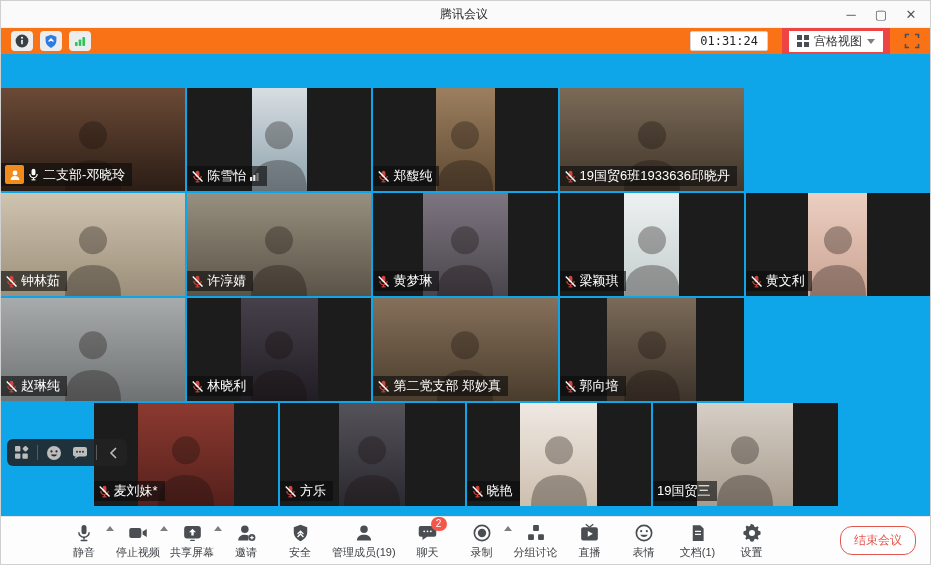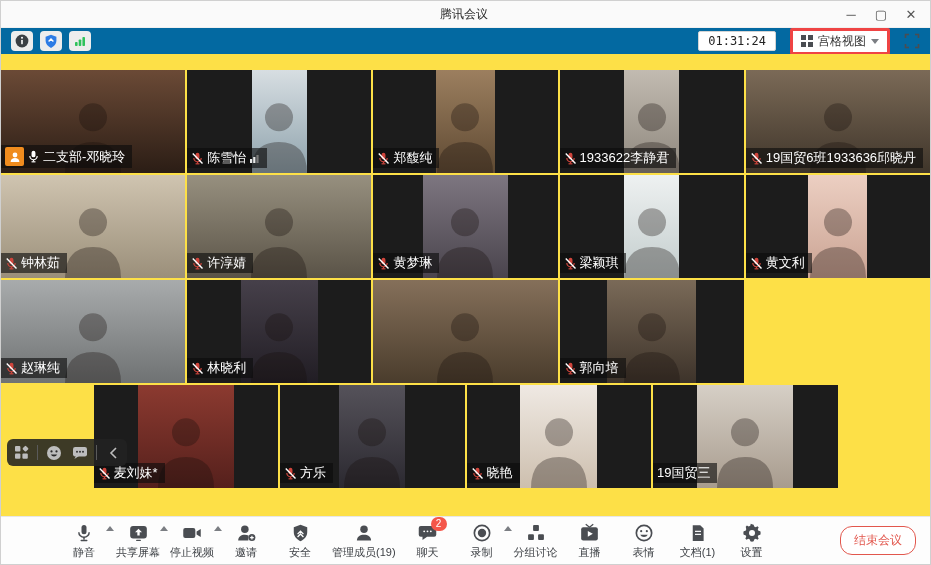--- a/index.html
+++ b/index.html
@@ -6,29 +6,29 @@
   body{width:931px;height:565px;font-family:"Liberation Sans",sans-serif;overflow:hidden;}
   .app{width:931px;height:565px;background:#fff;display:flex;flex-direction:column;box-sizing:border-box;border:1px solid #d0d0d0;}
 
   
   .titlebar{height:26px;flex:0 0 26px;background:#fafafa;position:relative;display:flex;align-items:center;border-bottom:1px solid #f0f0f0;}
   .titlebar .title{position:absolute;left:0;right:3px;text-align:center;font-size:12px;color:#2b2b2b;}
   .win-controls{margin-left:auto;display:flex;align-items:center;gap:4px;padding-right:6px;z-index:2;}
   .win-btn{width:26px;height:20px;display:flex;align-items:center;justify-content:center;color:#555;font-size:13px;cursor:default;background:none;border:none;}
 
   
-  .subbar{height:26px;flex:0 0 26px;background:#0369a1;display:flex;align-items:center;padding:0 10px;gap:7px;}
+  .subbar{height:26px;flex:0 0 26px;background:#f97316;display:flex;align-items:center;padding:0 10px;gap:7px;}
   .chip{width:22px;height:20px;background:#ededed;border-radius:4px;display:flex;align-items:center;justify-content:center;}
   .sub-right{margin-left:auto;display:flex;align-items:center;gap:14px;}
   .timer{border:1px solid #d4d4d4;border-radius:2px;background:#fff;color:#222;font-size:12px;font-family:"DejaVu Sans Mono",monospace;padding:2px 9px;}
-  .viewbtn{border:3px solid #ef4444;border-radius:2px;background:#fff;display:flex;align-items:center;gap:5px;padding:2px 8px;font-size:12px;color:#333;}
+  .viewbtn{border:7px solid #ef4444;border-radius:2px;background:#fff;display:flex;align-items:center;gap:5px;padding:2px 8px;font-size:12px;color:#333;}
   .caret-down{width:0;height:0;border-left:4px solid transparent;border-right:4px solid transparent;border-top:5px solid #7b7e83;}
 
   
-  .video-area{flex:1;background:#fde047;position:relative;padding-top:16px;box-sizing:border-box;}
+  .video-area{flex:1;background:#0ea5e9;position:relative;padding-top:34px;box-sizing:border-box;}
   .vrow{display:grid;grid-template-columns:repeat(5,1fr);gap:2px;height:103px;margin-bottom:2px;}
   .vrow.cols-4{grid-template-columns:repeat(4,1fr);width:744px;margin-left:auto;margin-right:auto;}
   .tile{position:relative;background:#1c1c1c;overflow:hidden;display:flex;justify-content:center;}
   .tile.host{box-shadow:inset 0 0 0 2px #2bb24c;}
   .feed{height:100%;position:relative;}
   .sil{position:absolute;bottom:0;left:50%;transform:translateX(-50%);height:80%;opacity:.85;}
   .plabel{position:absolute;left:0;bottom:5px;display:flex;align-items:center;gap:3px;background:rgba(12,12,12,.62);color:#fff;font-size:13px;line-height:16px;padding:2px 7px 2px 4px;max-width:98%;white-space:nowrap;overflow:hidden;box-sizing:border-box;}
   .hostbadge{width:19px;height:19px;border-radius:2px;background:#f08c1e;display:flex;align-items:center;justify-content:center;flex:0 0 auto;}
 
   
@@ -166,40 +166,20 @@
                 <rect x="4.2" y="0.8" width="3.6" height="6" rx="1.8" fill="#d0453c"></rect>
                 <path d="M2.6 5.6a3.4 3.4 0 0 0 6.8 0" stroke="#d0453c" stroke-width="1.1" fill="none"></path>
                 <line x1="6" y1="9.2" x2="6" y2="10.6" stroke="#d0453c" stroke-width="1.1"></line>
                 <line x1="4.2" y1="10.9" x2="7.8" y2="10.9" stroke="#d0453c" stroke-width="1.1"></line>
                 <line x1="1.6" y1="1.4" x2="10.6" y2="10.6" stroke="#fff" stroke-width="1.3"></line>
               </svg>
               <span>郑馥纯</span>
             </div>
           </div>
           <div class="tile">
-            <div class="feed" style="width: 30%; background: linear-gradient(rgb(194, 187, 177), rgb(142, 135, 125));">
-              <svg class="sil" viewBox="0 0 100 100" preserveAspectRatio="xMidYMax meet">
-                <g fill="rgba(20,14,10,0.38)">
-                  <circle cx="50" cy="32" r="17"></circle>
-                  <path d="M16 100q0-38 34-38t34 38z"></path>
-                </g>
-              </svg>
-            </div>
-            <div class="plabel">
-              <svg width="13" height="13" viewBox="0 0 12 12">
-                <rect x="4.2" y="0.8" width="3.6" height="6" rx="1.8" fill="#d0453c"></rect>
-                <path d="M2.6 5.6a3.4 3.4 0 0 0 6.8 0" stroke="#d0453c" stroke-width="1.1" fill="none"></path>
-                <line x1="6" y1="9.2" x2="6" y2="10.6" stroke="#d0453c" stroke-width="1.1"></line>
-                <line x1="4.2" y1="10.9" x2="7.8" y2="10.9" stroke="#d0453c" stroke-width="1.1"></line>
-                <line x1="1.6" y1="1.4" x2="10.6" y2="10.6" stroke="#fff" stroke-width="1.3"></line>
-              </svg>
-              <span>1933622李静君</span>
-            </div>
-          </div>
-          <div class="tile">
             <div class="feed" style="width: 100%; background: linear-gradient(rgb(123, 106, 87), rgb(63, 53, 42));">
               <svg class="sil" viewBox="0 0 100 100" preserveAspectRatio="xMidYMax meet">
                 <g fill="rgba(20,14,10,0.38)">
                   <circle cx="50" cy="32" r="17"></circle>
                   <path d="M16 100q0-38 34-38t34 38z"></path>
                 </g>
               </svg>
             </div>
             <div class="plabel">
               <svg width="13" height="13" viewBox="0 0 12 12">
@@ -357,20 +337,30 @@
             </div>
           </div>
           <div class="tile">
             <div class="feed" style="width: 100%; background: linear-gradient(rgb(133, 112, 90), rgb(74, 60, 44));">
               <svg class="sil" viewBox="0 0 100 100" preserveAspectRatio="xMidYMax meet">
                 <g fill="rgba(20,14,10,0.38)">
                   <circle cx="50" cy="32" r="17"></circle>
                   <path d="M16 100q0-38 34-38t34 38z"></path>
                 </g>
               </svg>
+            </div>
+            <div class="plabel">
+              <svg width="13" height="13" viewBox="0 0 12 12">
+                <rect x="4.2" y="0.8" width="3.6" height="6" rx="1.8" fill="#d0453c"></rect>
+                <path d="M2.6 5.6a3.4 3.4 0 0 0 6.8 0" stroke="#d0453c" stroke-width="1.1" fill="none"></path>
+                <line x1="6" y1="9.2" x2="6" y2="10.6" stroke="#d0453c" stroke-width="1.1"></line>
+                <line x1="4.2" y1="10.9" x2="7.8" y2="10.9" stroke="#d0453c" stroke-width="1.1"></line>
+                <line x1="1.6" y1="1.4" x2="10.6" y2="10.6" stroke="#fff" stroke-width="1.3"></line>
+              </svg>
+              <span>第二党支部 郑妙真</span>
             </div>
           </div>
           <div class="tile">
             <div class="feed" style="width: 48%; background: linear-gradient(rgb(122, 106, 88), rgb(61, 51, 42));">
               <svg class="sil" viewBox="0 0 100 100" preserveAspectRatio="xMidYMax meet">
                 <g fill="rgba(20,14,10,0.38)">
                   <circle cx="50" cy="32" r="17"></circle>
                   <path d="M16 100q0-38 34-38t34 38z"></path>
                 </g>
               </svg>
@@ -509,37 +499,37 @@
             <path d="M5.8 11a6.2 6.2 0 0 0 12.4 0" fill="none" stroke="#4a4d52" stroke-width="1.8"></path>
             <rect x="11.1" y="17" width="1.8" height="3"></rect>
             <rect x="7.8" y="20.2" width="8.4" height="1.6" rx=".8"></rect>
           </svg>
         </span>
         <span>静音</span>
         <span class="caret-up"></span>
       </div>
       <div class="titem">
         <span class="ticon">
+          <svg width="22" height="20" viewBox="0 0 24 24" fill="#4a4d52">
+            <rect x="1.5" y="6" width="14.5" height="12" rx="2.5"></rect>
+            <path d="M17.5 10.3l5-3.2v9.8l-5-3.2z"></path>
+          </svg>
+        </span>
+        <span>停止视频</span>
+        <span class="caret-up"></span>
+      </div>
+      <div class="titem">
+        <span class="ticon">
           <svg width="21" height="20" viewBox="0 0 24 24">
             <rect x="2" y="3.5" width="20" height="15" rx="3.5" fill="#4a4d52"></rect>
             <path d="M12 7l4.2 4.2h-2.8V15h-2.8v-3.8H7.8z" fill="#fff"></path>
             <rect x="9" y="20" width="6" height="1.6" rx=".8" fill="#4a4d52"></rect>
           </svg>
         </span>
         <span>共享屏幕</span>
-        <span class="caret-up"></span>
-      </div>
-      <div class="titem">
-        <span class="ticon">
-          <svg width="22" height="20" viewBox="0 0 24 24" fill="#4a4d52">
-            <rect x="1.5" y="6" width="14.5" height="12" rx="2.5"></rect>
-            <path d="M17.5 10.3l5-3.2v9.8l-5-3.2z"></path>
-          </svg>
-        </span>
-        <span>停止视频</span>
         <span class="caret-up"></span>
       </div>
       <div class="titem">
         <span class="ticon">
           <svg width="21" height="20" viewBox="0 0 24 24" fill="#4a4d52">
             <circle cx="10" cy="7.5" r="4.5"></circle>
             <path d="M2 21c0-4.6 3.6-7 8-7 1.6 0 3.1.3 4.4 1l-.2 6z"></path>
             <circle cx="18.5" cy="17.5" r="4.2"></circle>
             <path d="M18.5 15.3v4.4M16.3 17.5h4.4" stroke="#fff" stroke-width="1.4"></path>
           </svg>

